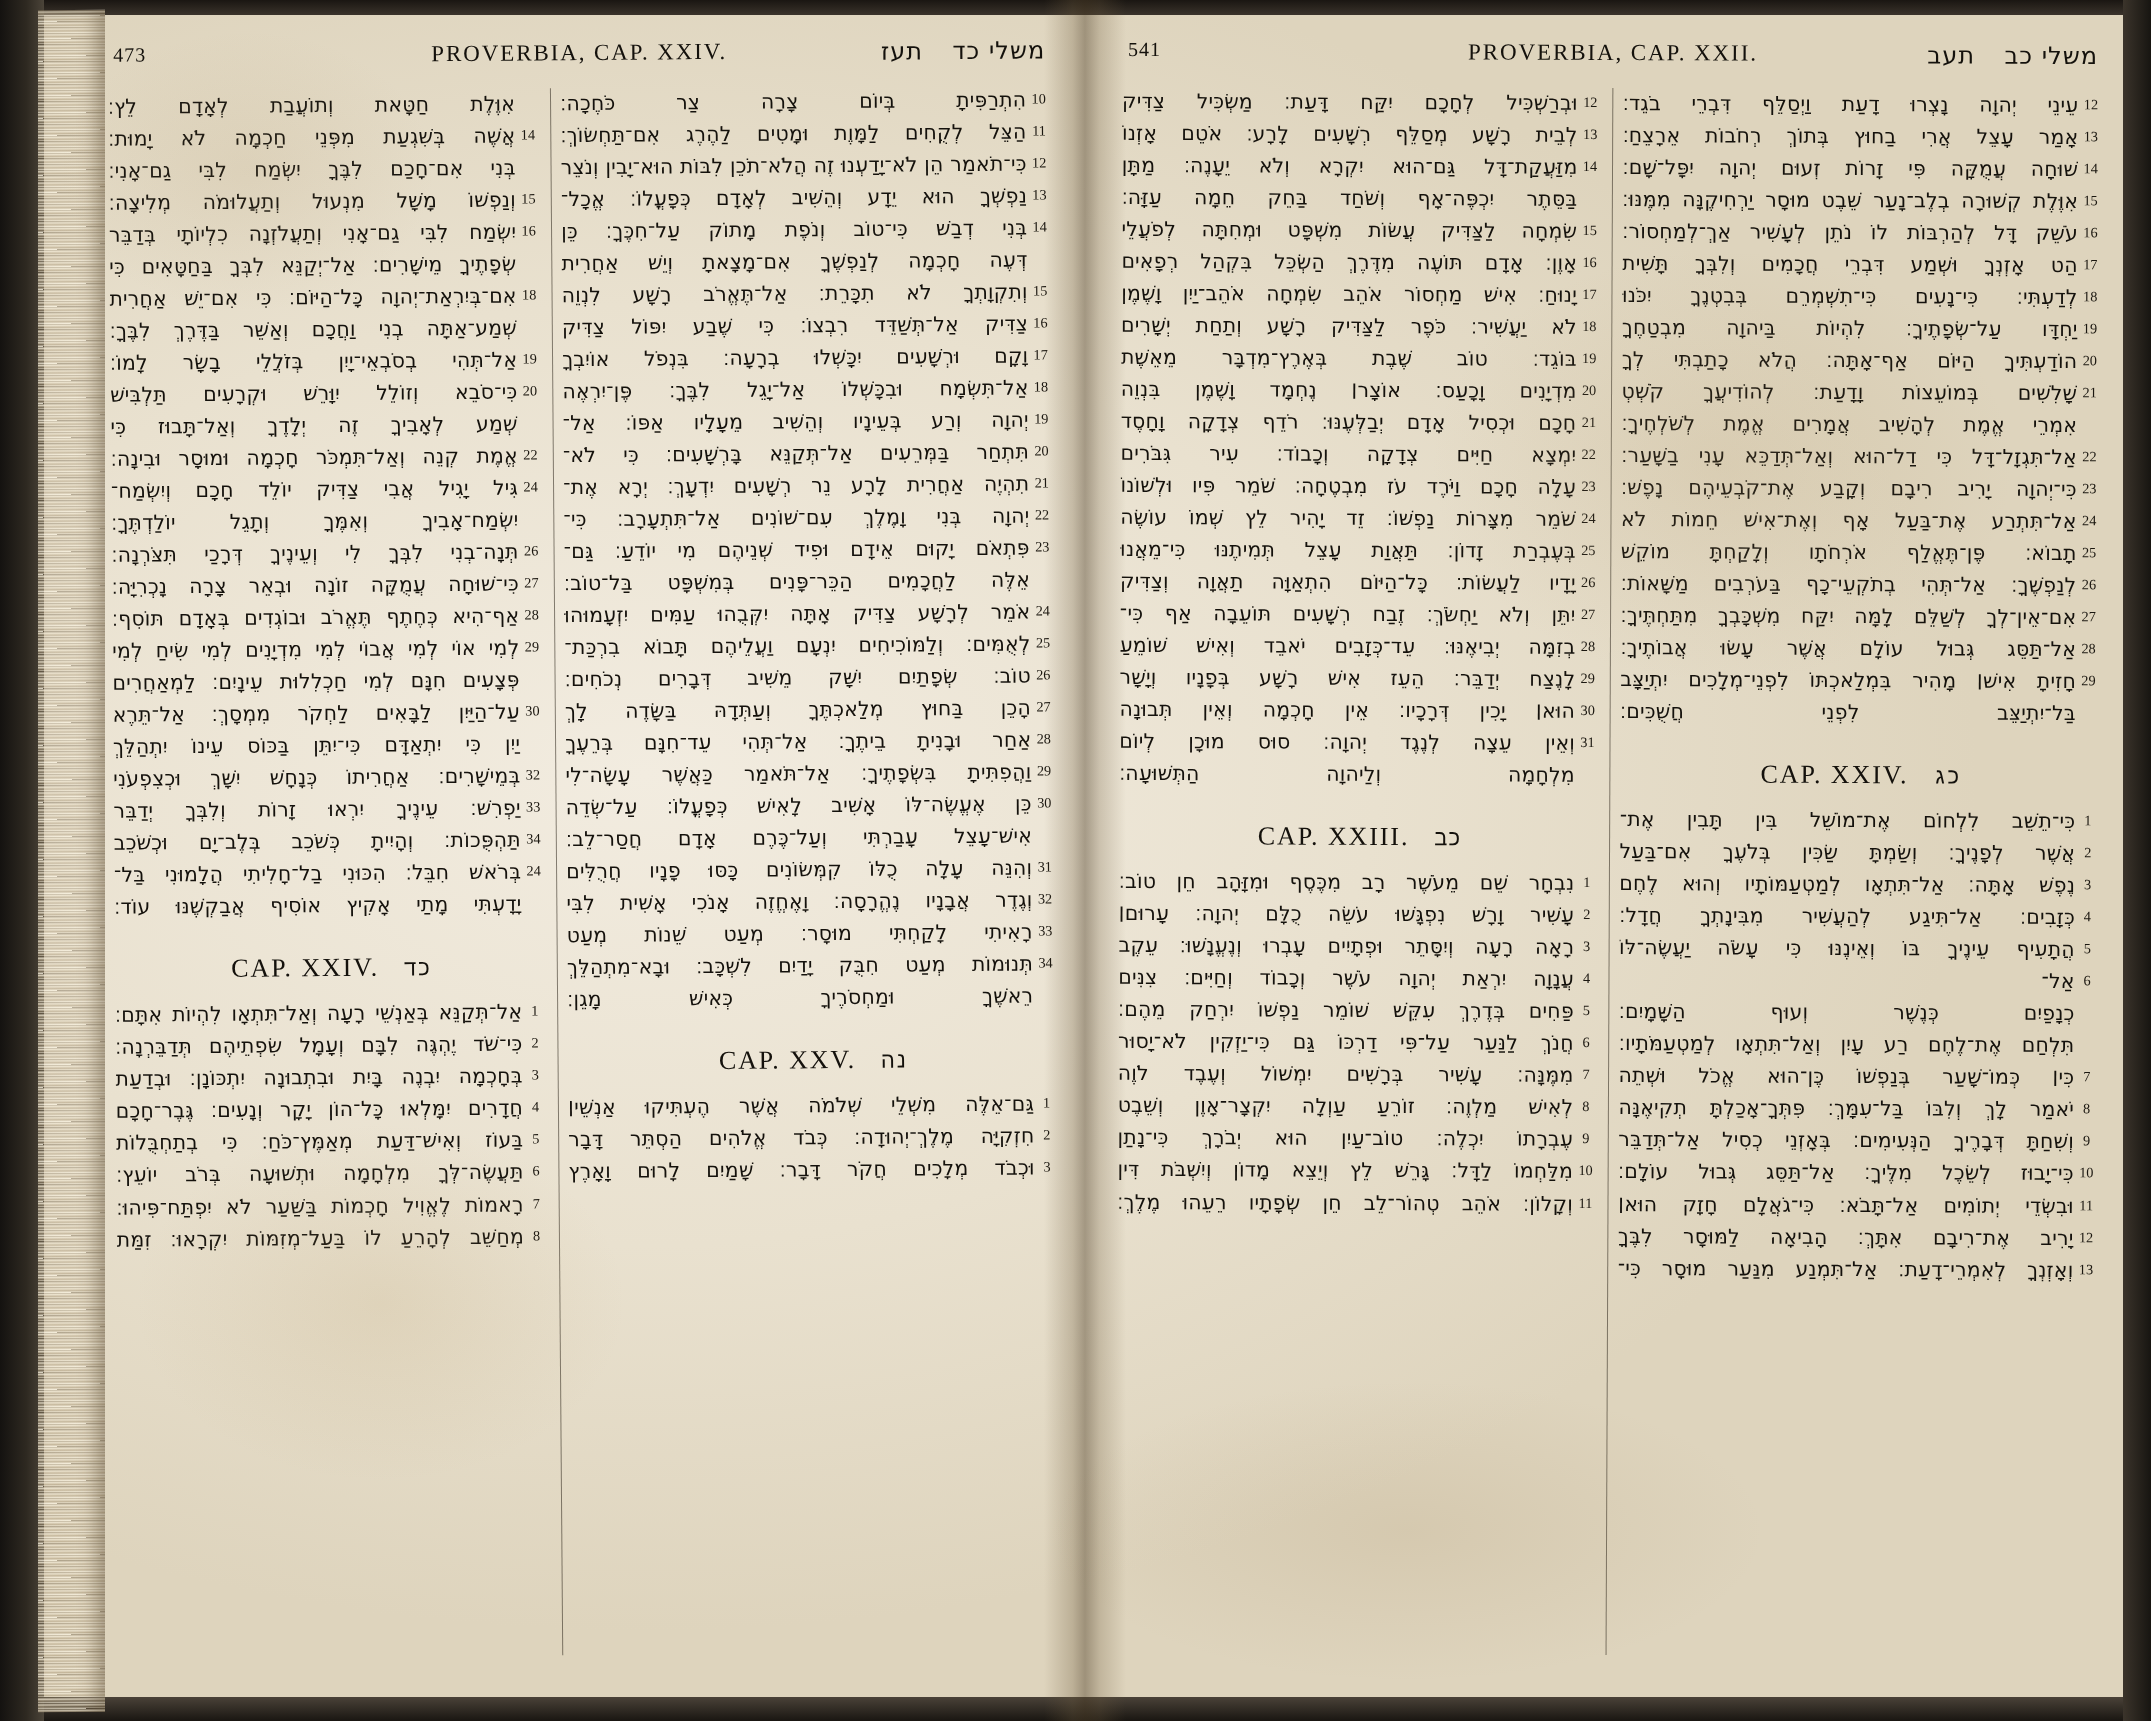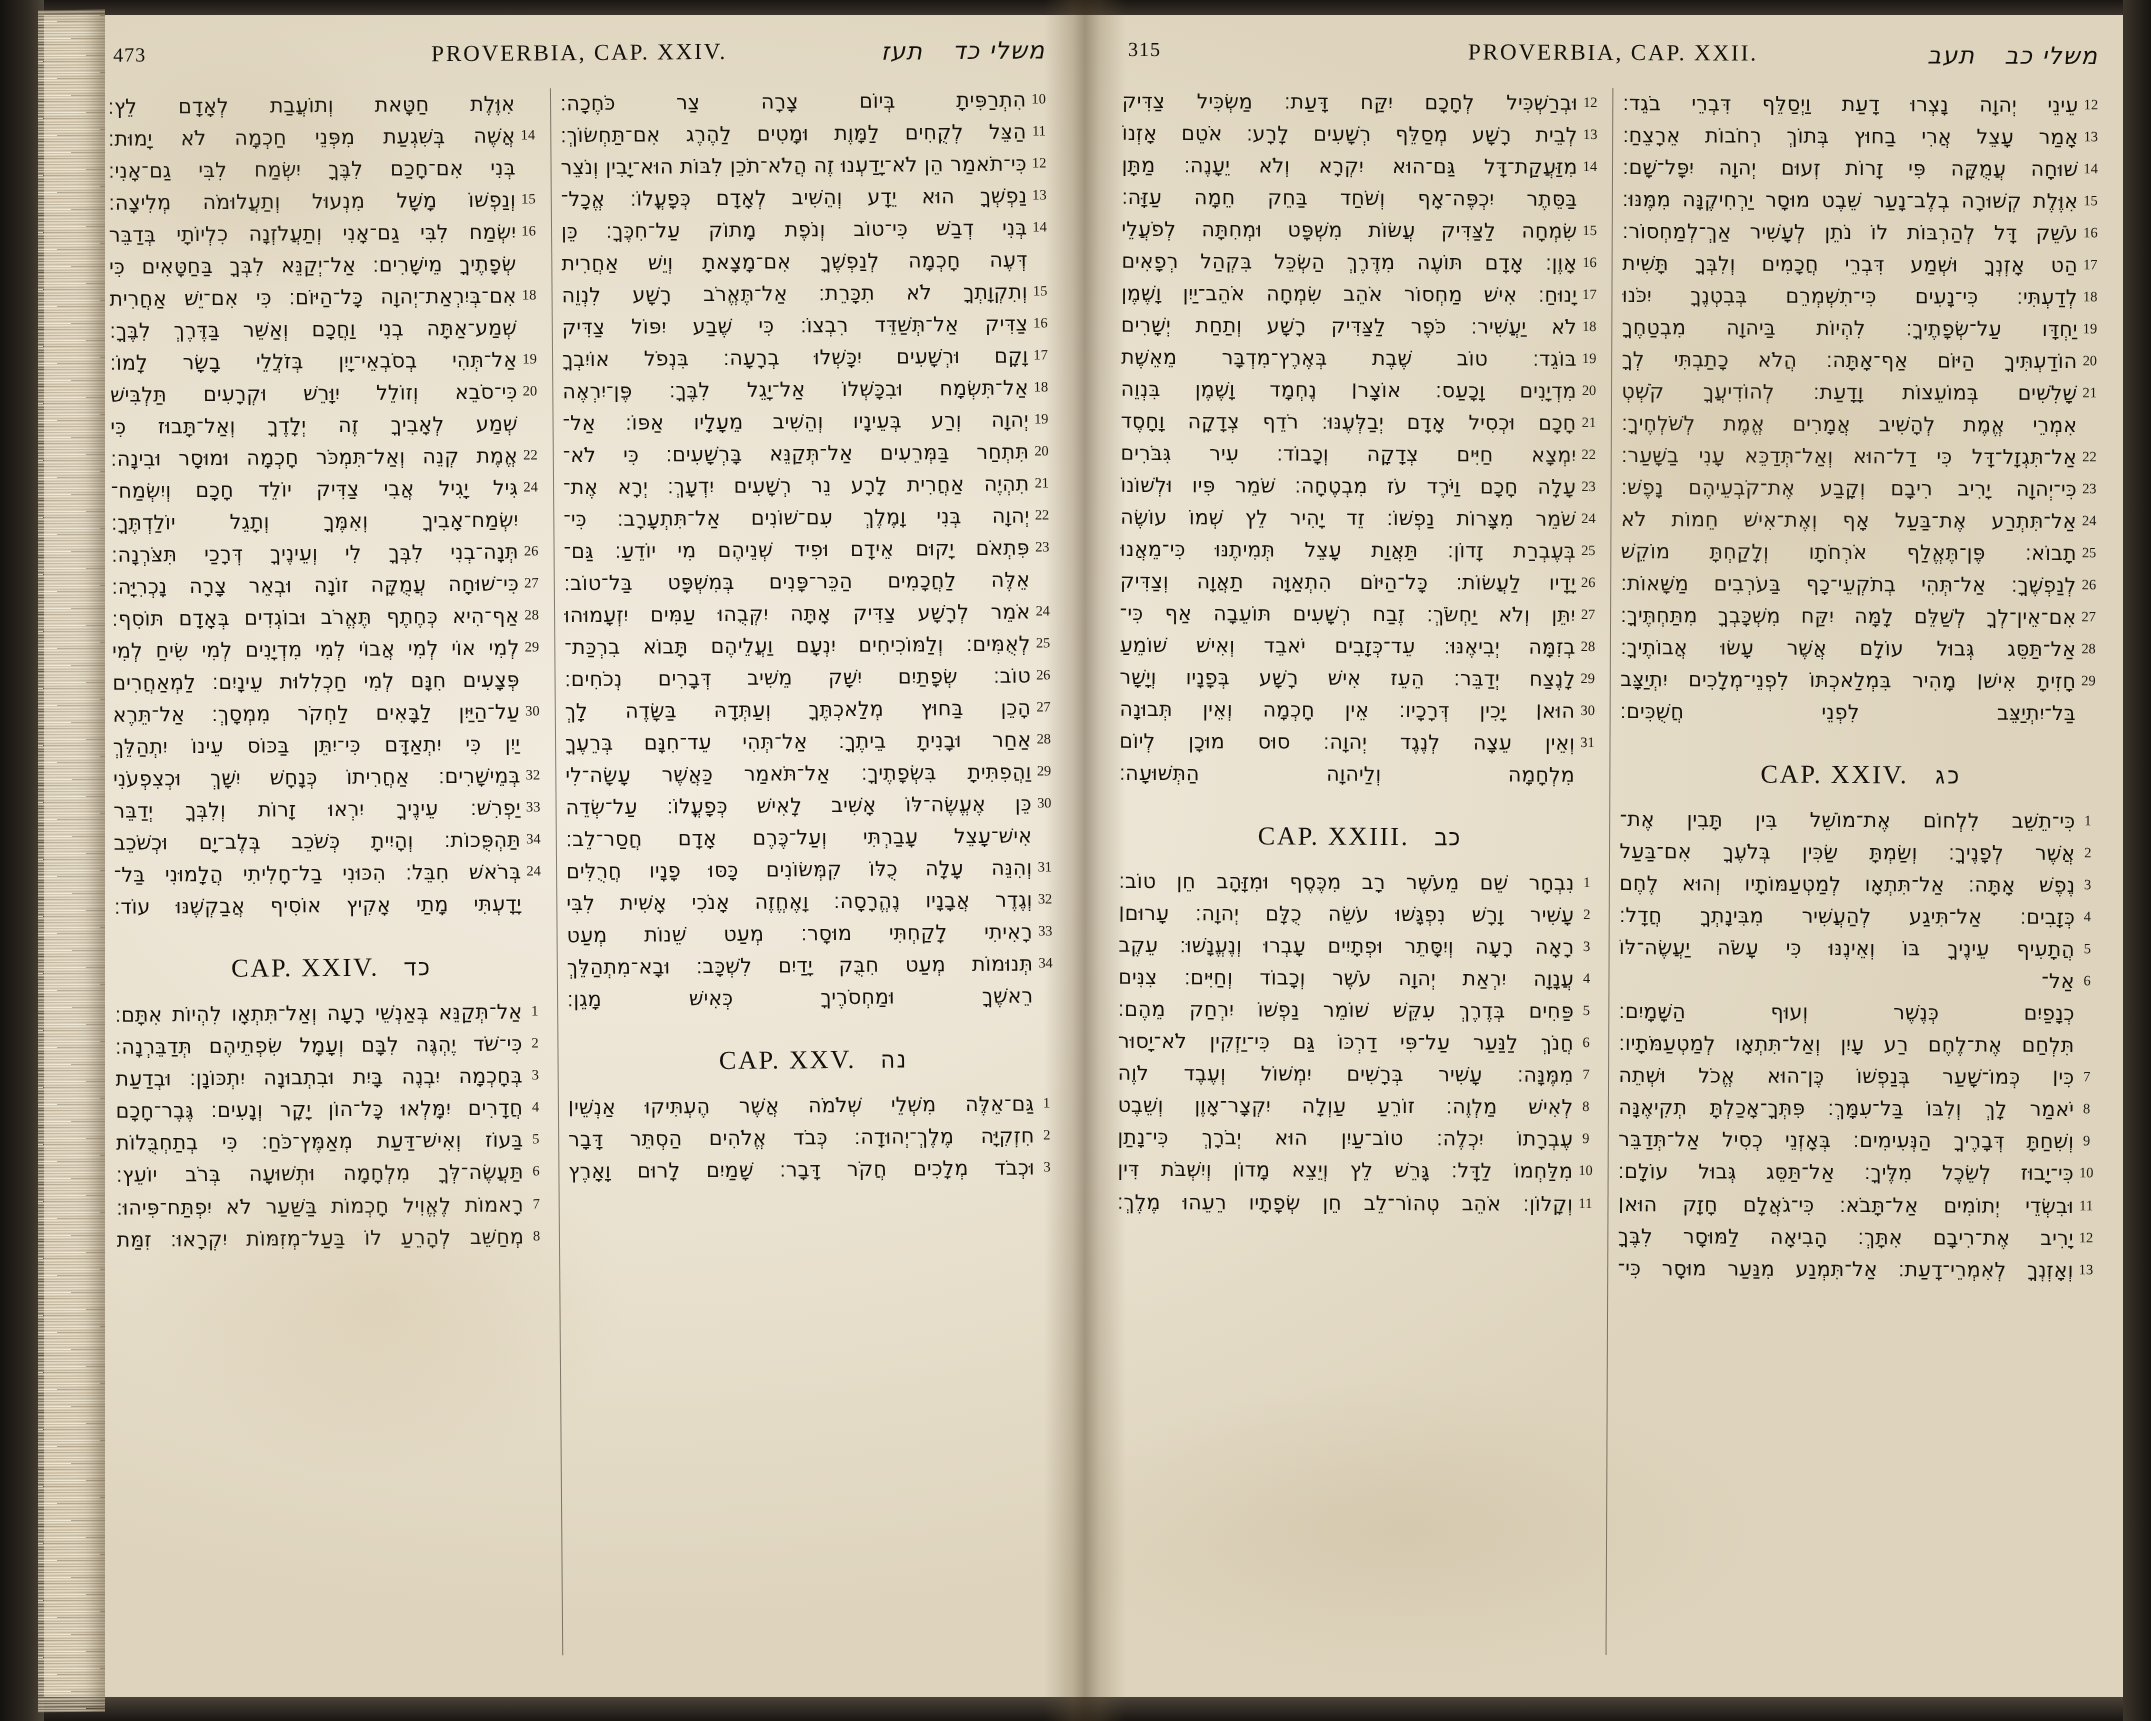--- a/index.html
+++ b/index.html
@@ -96,21 +96,21 @@
     font-size: 20px;
     letter-spacing: 1px;
   }
   .rh-left   { position: absolute; left: 28.5px;  top: 0; }
   .rh-center { position: absolute; left: 0; right: 0; text-align: center; top: 0;
                font-family: "Liberation Serif", serif; font-variant: small-caps;
                font-size: 23px; letter-spacing: 1.9px;}
   .rh-right  { position: absolute; right: 28.5px; top: 0; }
 
   .folio { font-family: "Liberation Serif", serif; font-size: 20px; }
-  .heb   { font-family: "DejaVu Sans", sans-serif; font-size: 24px; direction: rtl; font-style: italic; }
+  .heb   { font-family: "DejaVu Sans", sans-serif; font-size: 24px; direction: rtl; }
 
   .cols {
     position: absolute;
     top: 88px;
     left: 13.3px;
     right: 13.3px;
     bottom: 67px;
     display: flex;
     flex-direction: row-reverse;
     gap: 0px;
@@ -487,21 +487,21 @@
           <div class="verse">
             <span class="vnum">8</span>
             <span class="vtext">מְחַשֵּׁב לְהָרֵעַ לוֹ בַּעַל־מְזִמּוֹת יִקְרָאוּ׃ זִמַּת</span>
           </div>
         </div>
       </div>
   </div>
 
   <div class="page page-right">
     <div class="running-head">
-      <span class="rh-left folio">315</span>
+      <span class="rh-left folio">541</span>
       <span class="rh-center">PROVERBIA, CAP. XXII.</span>
       <span class="rh-right">
         <span class="heb">משלי כב</span>
         &nbsp;&nbsp;
         <span class="heb">תעב</span>
       </span>
     </div>
     <div class="cols" id="right-cols">
         <div class="col">
           <div class="verse">

